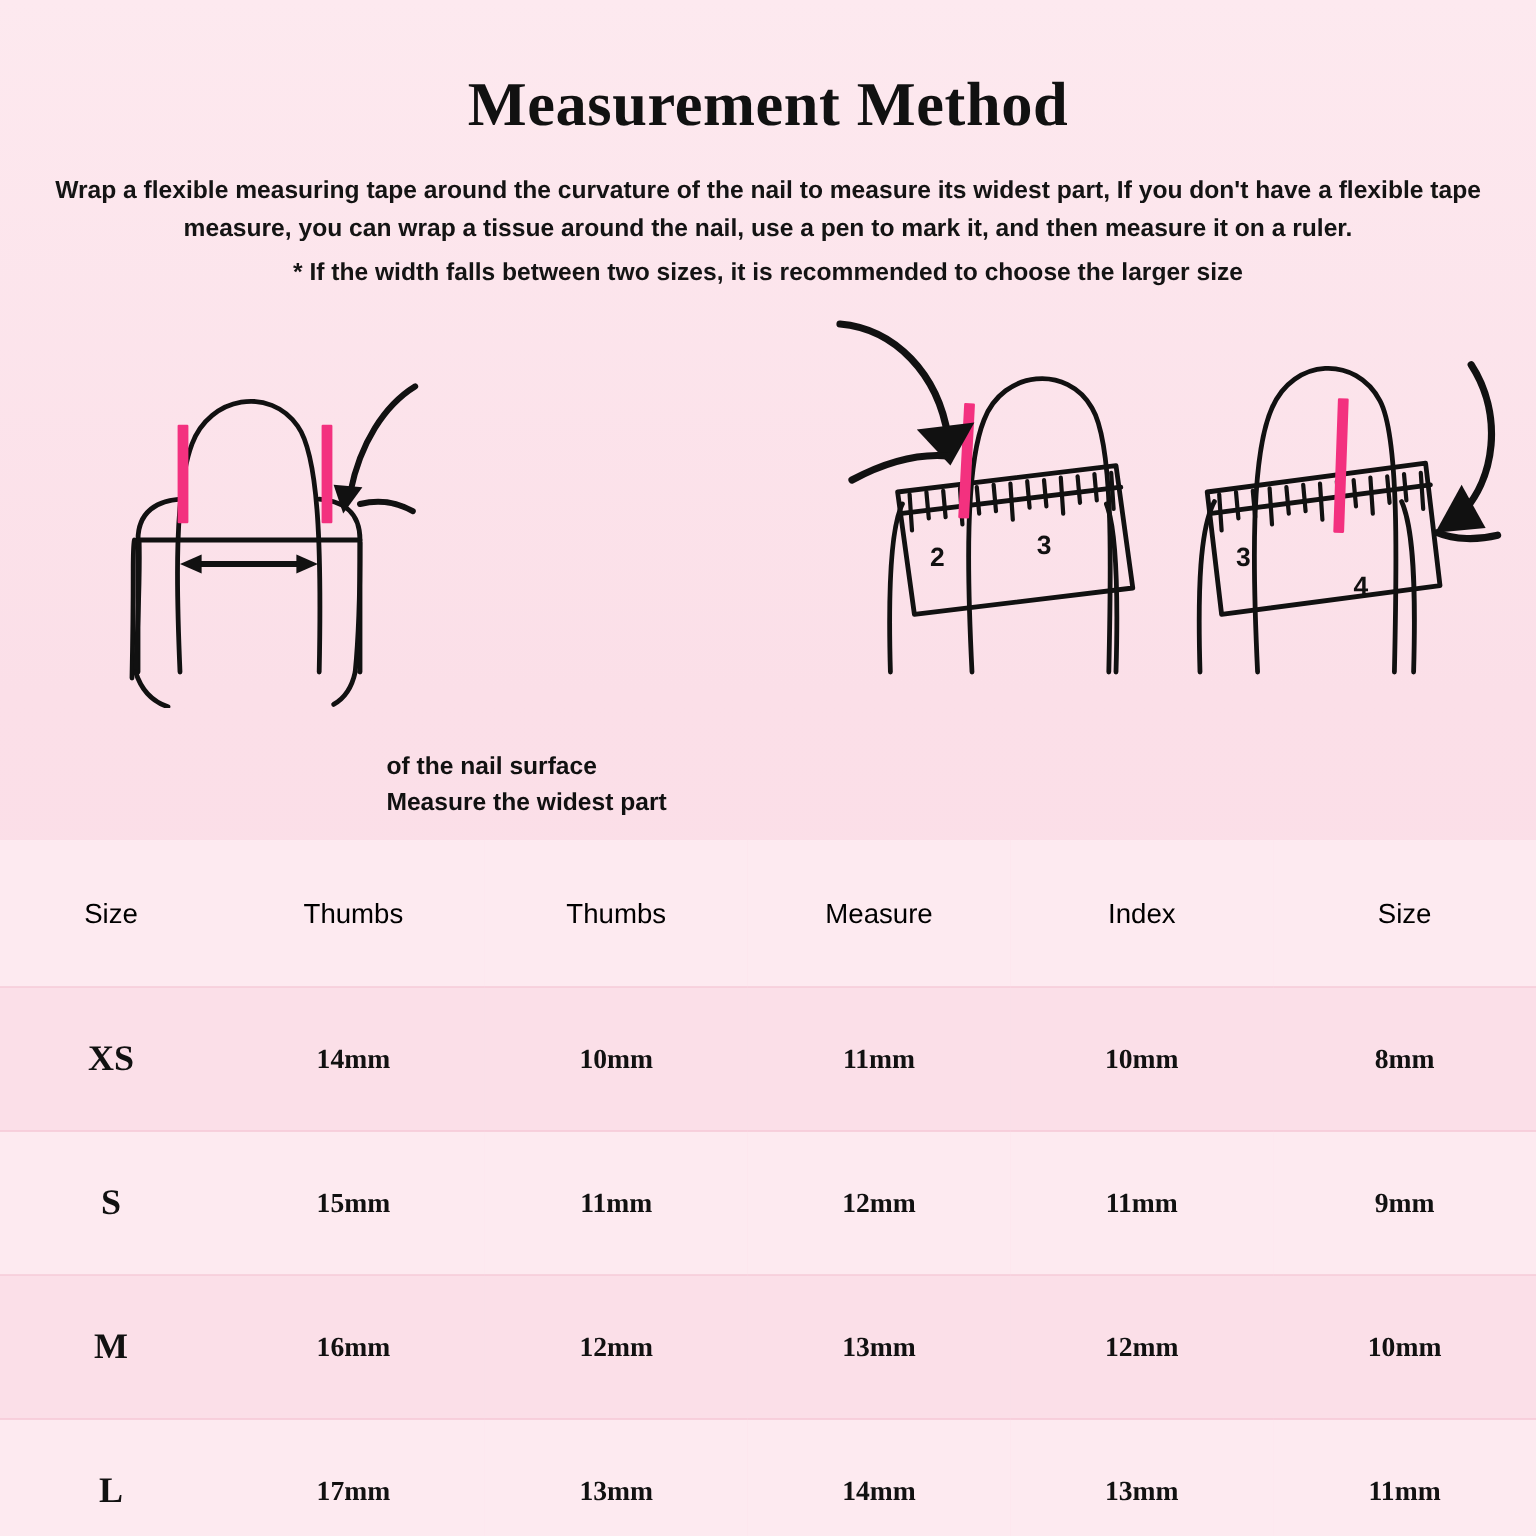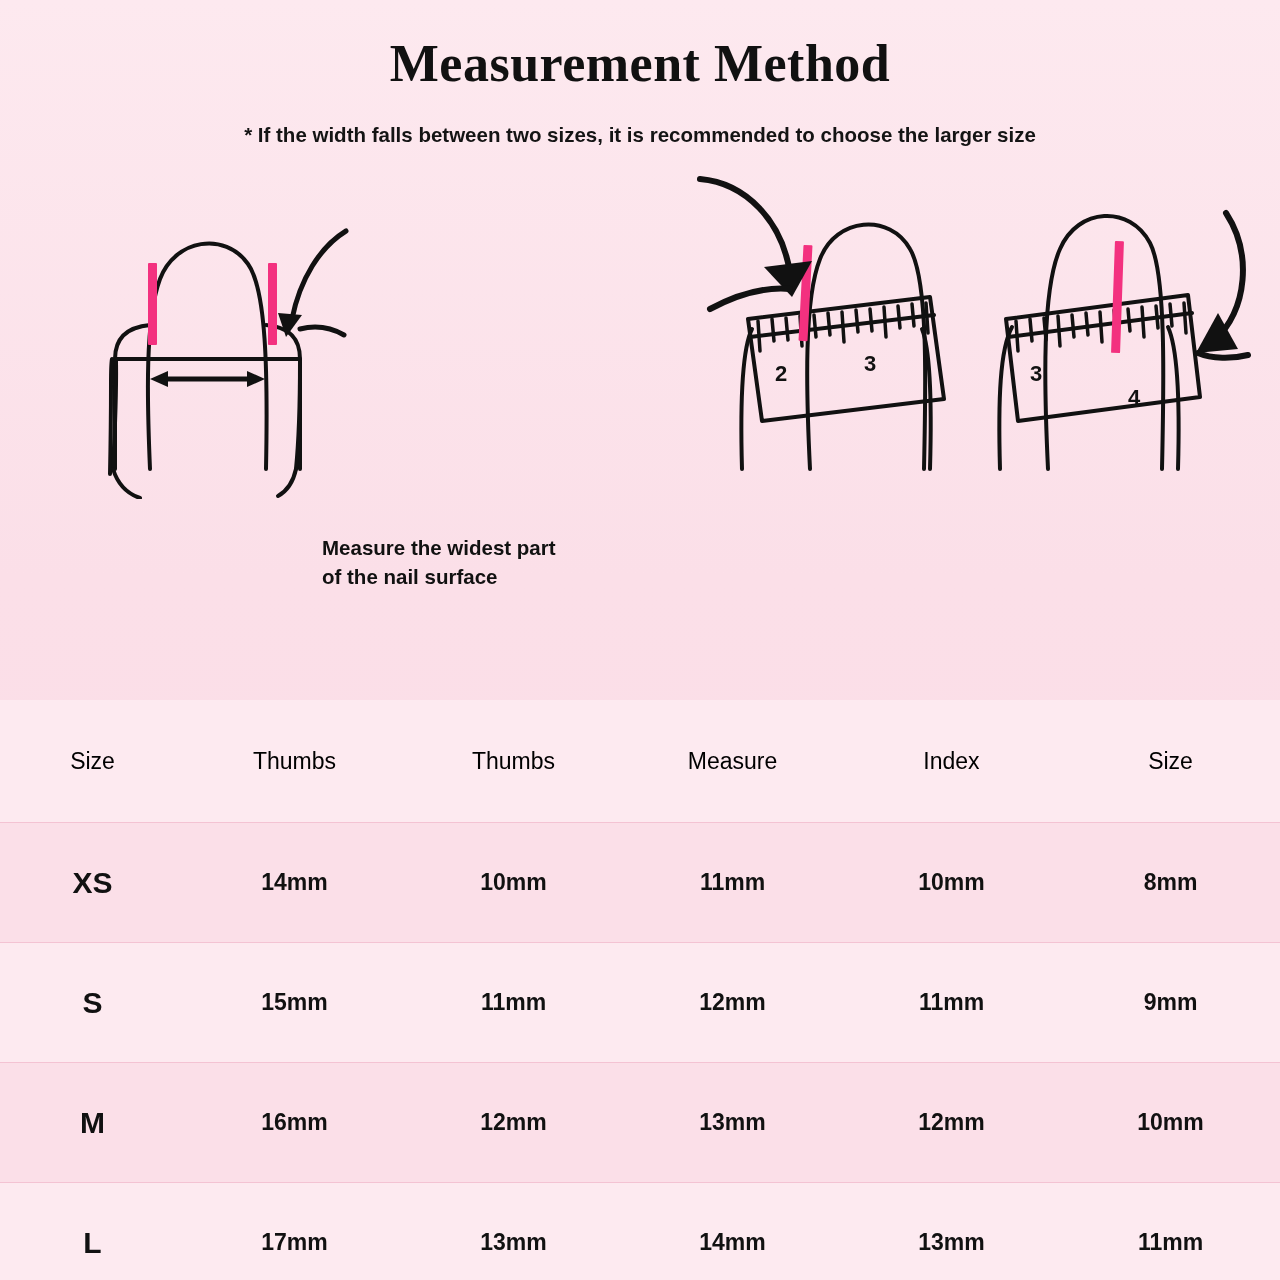--- a/index.html
+++ b/index.html
@@ -21,21 +21,21 @@
   }
 
   
   .title {
     text-align: center;
     font-family: "Liberation Serif", serif;
     font-weight: bold;
     font-size: 52px;
     color: #111;
     letter-spacing: 0.5px;
-    padding-top: 34px;
+    padding-top: 58px;
     margin: 0;
   }
   .intro {
     margin: 26px auto 0 auto;
     width: 1200px;
     text-align: center;
     font-size: 20.5px;
     font-weight: bold;
     color: #141414;
     line-height: 1.55;
@@ -96,39 +96,41 @@
   table.size-table tbody tr:nth-child(odd) {
     background: #fbdfe8;
   }
   table.size-table tbody tr:nth-child(even) {
     background: #fdeaf0;
   }
   table.size-table tbody td {
     font-size: 23px;
     font-weight: bold;
     color: #111;
+    font-family: Liberation Serif, serif;
   }
   table.size-table tbody td.size-cell {
     font-size: 30px;
     font-weight: bold;
   }
   .row-sep {
     border-top: 1px solid #f4c3d3;
   }
   col.c-size { width: 185px; }
   col.c-col  { width: 219px; }
 </style>
 </head>
 <body>
 
 <div class="page">
 
   <h1 class="title">Measurement Method</h1>
 
   <div class="intro">
+    <span>Wrap a flexible measuring tape around the curvature of the nail to measure its widest part, If you don't have a flexible tape measure, you can wrap a tissue around the nail, use a pen to mark it, and then measure it on a ruler.</span>
     <span class="note">* If the width falls between two sizes, it is recommended to choose the larger size</span>
   </div>
 
   <div class="illus">
     <svg width="1280" height="330" viewBox="0 0 1280 330">
 
       <g stroke="#111" fill="none" stroke-width="4" stroke-linecap="round" stroke-linejoin="round">
 
         <path d="M150 300 C147 230 145 150 160 110 C175 70 225 62 248 95 C266 120 268 200 266 300"></path>
 
@@ -223,22 +225,22 @@
       <text x="1128" y="236" font-family="Liberation Sans, sans-serif" font-size="22" font-weight="bold" fill="#111">4</text>
       <rect x="1113" y="72" width="9" height="112" rx="1" fill="#f3317f" transform="rotate(2 1117 128)"></rect>
       <g stroke="#111" stroke-width="6" fill="#111" stroke-linecap="round">
         <path d="M1226 44 C1252 84 1248 140 1214 172" fill="none"></path>
         <polygon points="1196,184 1238,180 1218,144" stroke="none"></polygon>
         <path d="M1248 186 C1232 190 1212 190 1198 184" fill="none"></path>
       </g>
     </svg>
 
     <div class="callout">
+      <div>of the nail surface</div>
       <div>Measure the widest part</div>
-      <div>of the nail surface</div>
     </div>
   </div>
 
   <div class="table-wrap">
     <table class="size-table">
       <colgroup>
         <col class="c-size">
           <col class="c-col">
           <col class="c-col">
           <col class="c-col">

